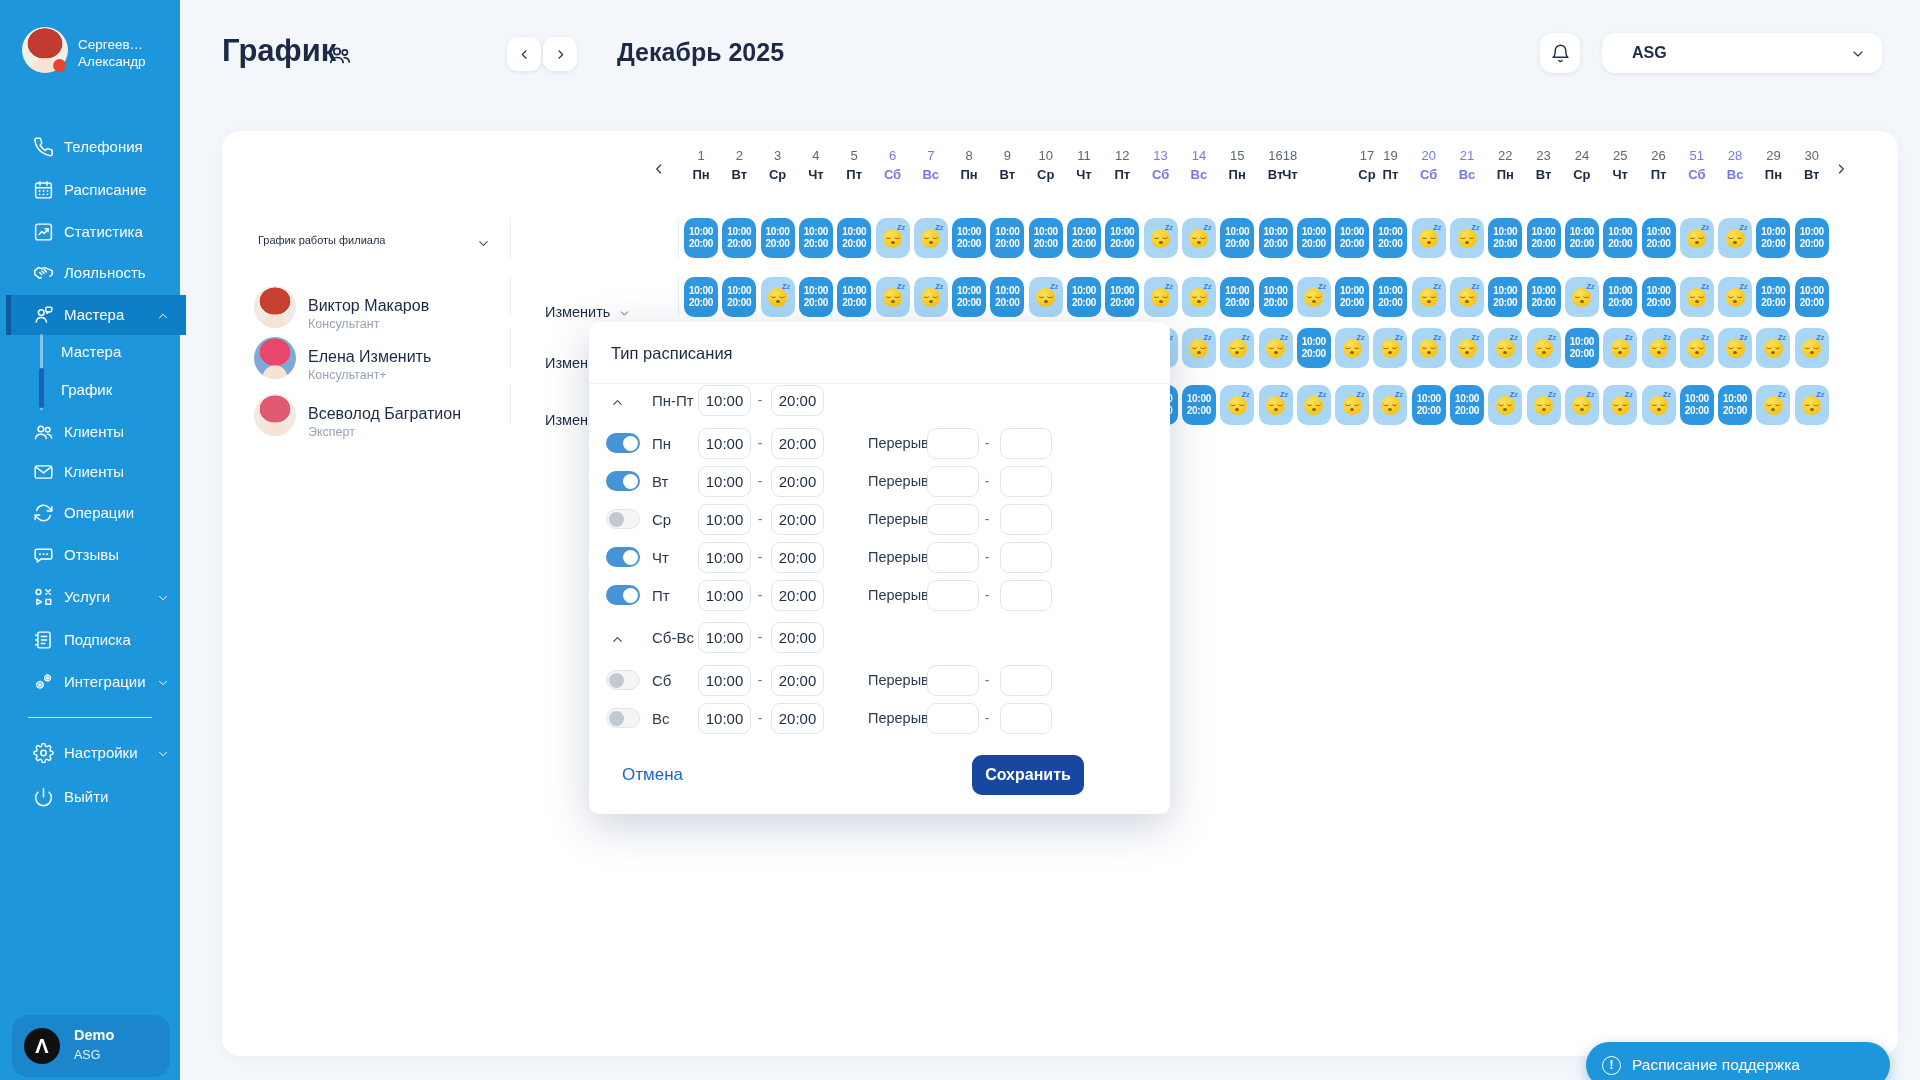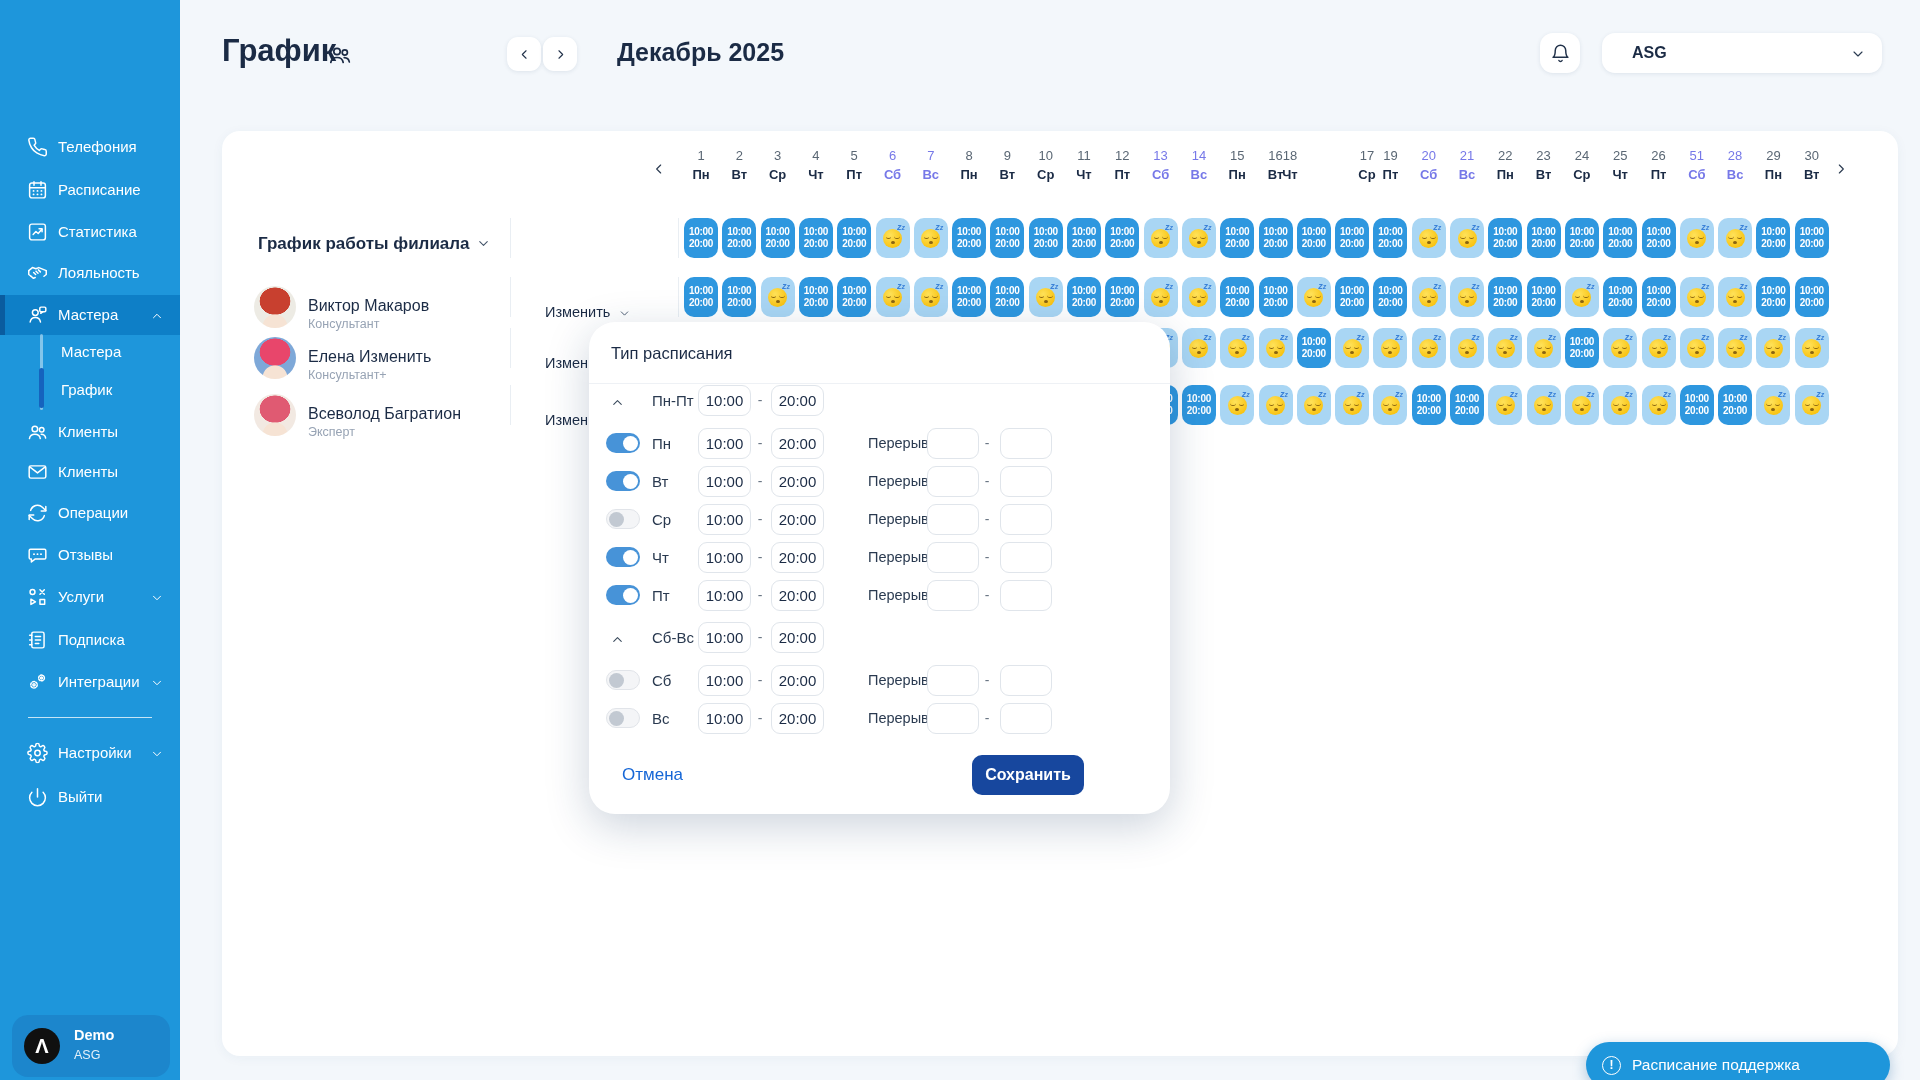--- a/index.html
+++ b/index.html
@@ -11,21 +11,21 @@
   
   .sidebar{position:absolute;left:0;top:0;width:180px;height:1080px;background:#1E96DB;color:#fff;z-index:5}
   .user-block{position:absolute;left:0;top:0;width:180px;height:100px}
   .avatar{position:absolute;border-radius:50%}
   .user-av{left:22px;top:27px;width:46px;height:46px;background:
     radial-gradient(circle at 50% 97%, #F6E4D6 26%, transparent 28%),
     radial-gradient(ellipse 64% 56% at 50% 36%, #C23B30 58%, transparent 60%),
     #F3EFE9}
   .status-dot{position:absolute;left:53px;top:59px;width:13px;height:13px;border-radius:50%;background:#E8472E}
   .user-name{position:absolute;left:78px;top:36px;font-size:13.5px;line-height:17px;font-weight:500}
-  .menu-item{position:absolute;left:0;width:180px;height:36px;cursor:pointer}
+  .menu-item{position:absolute;left:6px;width:180px;height:36px;cursor:pointer}
   .menu-item.active{height:40px;background:#0E7FC7}
   .active-bar{position:absolute;left:0;top:0;width:5px;height:40px;background:#0A5C9F}
   .menu-ic{position:absolute;left:27px;top:50%;transform:translateY(-50%)}
   .menu-label{position:absolute;left:58px;top:0;line-height:36px;font-size:15px;font-weight:500}
   .menu-item.active .menu-label{line-height:40px}
   .menu-chev{position:absolute;left:150px;top:50%;transform:translateY(-50%)}
   .menu-divider{position:absolute;left:28px;width:124px;height:1px;background:rgba(255,255,255,.75)}
   .submenu-track{position:absolute;left:40px;top:334px;width:2.5px;height:76px;background:rgba(255,255,255,.45);border-radius:2px}
   .submenu-active-seg{position:absolute;left:39px;top:368px;width:4.5px;height:40px;background:#1563BE;border-radius:3px}
   .submenu-item{position:absolute;left:61px;width:110px;height:30px;line-height:30px;font-size:15px;font-weight:500;cursor:pointer}
@@ -52,21 +52,21 @@
   
   .main-card{position:absolute;left:222px;top:131px;width:1676px;height:925px;background:#fff;border-radius:18px;
     box-shadow:0 2px 12px rgba(40,70,110,.05)}
   .cal-nav{position:absolute;top:152px;width:26px;height:32px;display:flex;align-items:center;justify-content:center;color:#2A3A50;cursor:pointer}
   .cal-prev{left:646px}.cal-next{left:1828px}
   .date-cell{position:absolute;top:148px;width:38px;text-align:center}
   .date-cell .dnum{display:block;font-size:13px;color:#5A6774}
   .date-cell .dw{display:block;font-size:13px;font-weight:600;color:#1B2B45;margin-top:4px}
   .date-cell.weekend .dnum,.date-cell.weekend .dw{color:#7678E8}
 
-  .branch-label{position:absolute;left:258px;font-size:17px;font-weight:700}
+  .branch-label{position:absolute;left:258px;font-size:11px;font-weight:400}
   .branch-chev{position:absolute;left:476px;color:#44546A;cursor:pointer}
   .staff-av{left:254px;width:42px;height:42px;background:
     radial-gradient(circle at 50% 97%, #F6E3D4 26%, transparent 28%),
     radial-gradient(ellipse 62% 55% at 50% 36%, var(--hair) 58%, transparent 60%),
     var(--abg)}
   .staff-name{position:absolute;left:308px;font-size:16px;font-weight:500}
   .staff-role{position:absolute;left:308px;font-size:12.5px;color:#97A3B4}
   .edit-link{position:absolute;left:545px;font-size:14.5px;font-weight:500;color:#1B2B45;cursor:pointer}
   .edit-link .ic{margin-left:8px;color:#44546A}
   .vdiv{position:absolute;width:1px;height:40px;background:#E9EEF3}
@@ -77,21 +77,21 @@
   .chip.off{background:#A9D6F4}
   .sleep-face{position:relative;width:19px;height:19px;border-radius:50%;
     background:radial-gradient(circle at 38% 32%, #FFE25A, #F9C414 72%)}
   .sleep-face .eye{position:absolute;top:6.5px;width:5.5px;height:4px;border-bottom:1.5px solid #8A6410;border-radius:0 0 6px 6px}
   .sleep-face .eye.l{left:2.5px}.sleep-face .eye.r{right:2.5px}
   .sleep-face .mouth{position:absolute;left:7.5px;top:12.5px;width:4px;height:3.2px;border-radius:50%;background:#8A6410}
   .sleep-face .zz{position:absolute;right:-3px;top:-6px;color:#3B82D8;font-size:9px;font-weight:700;font-style:italic;line-height:9px}
   .sleep-face .zz .z2{font-size:7px}
 
   
-  .popup{position:absolute;left:589px;top:322px;width:581px;height:492px;background:#fff;border-radius:26px;
+  .popup{position:absolute;left:589px;top:322px;width:581px;height:492px;background:#fff;border-radius:10px;
     box-shadow:0 12px 44px rgba(25,55,95,.22);z-index:20}
   .popup-type-label{position:absolute;left:22px;top:22px;font-size:16.5px;font-weight:500;color:#1B2B45}
   .popup-select{position:absolute;left:230px;top:14px;width:264px;height:36px;border:1px solid #E1E7ED;border-radius:10px;cursor:pointer;background:#fff}
   .popup-select .val{position:absolute;left:14px;line-height:34px;font-size:15px;color:#2A3A50}
   .popup-select .chev{position:absolute;right:12px;top:50%;transform:translateY(-50%);color:#3A4A5C}
   .popup-divider{position:absolute;left:0;top:61px;width:581px;height:1px;background:#EEF1F5}
   .prow{position:absolute;left:0;width:581px;height:31px}
   .pchev{position:absolute;left:21px;top:8px;color:#3A4A5C;cursor:pointer}
   .toggle{position:absolute;left:17px;top:5px;width:34px;height:20px;border-radius:10px;cursor:pointer}
   .toggle.on{background:#4793D8}
@@ -120,20 +120,28 @@
   .support-pill .excl{width:19px;height:19px;border-radius:50%;border:1.6px solid #fff;display:flex;align-items:center;
     justify-content:center;font-size:12px;font-weight:700;flex:0 0 auto}
   .support-pill .lbl{font-size:15.5px;font-weight:500}
 </style>
 </head>
 <body>
 
 <div class="screen">
 
   <aside class="sidebar">
+    <div class="user-block">
+      <div class="avatar user-av"></div>
+      <div class="status-dot"></div>
+      <div class="user-name">
+        <div>Сергеев…</div>
+        <div>Александр</div>
+      </div>
+    </div>
     <nav id="menu">
         <div class="menu-item" style="top:129px">
           <span class="menu-ic"><svg class="ic " width="21" height="21" viewBox="0 0 24 24" fill="none" stroke="currentColor" stroke-width="1.7" stroke-linecap="round" stroke-linejoin="round">
               <path d="M22 16.9v3a2 2 0 0 1-2.18 2 19.8 19.8 0 0 1-8.63-3.07 19.5 19.5 0 0 1-6-6A19.8 19.8 0 0 1 2.1 4.18 2 2 0 0 1 4.11 2h3a2 2 0 0 1 2 1.72c.13.96.36 1.9.7 2.81a2 2 0 0 1-.45 2.11L8.09 9.91a16 16 0 0 0 6 6l1.27-1.27a2 2 0 0 1 2.11-.45c.91.34 1.85.57 2.81.7A2 2 0 0 1 22 16.92z"></path>
             </svg></span>
           <span class="menu-label">Телефония</span>
         </div>
         <div class="menu-item" style="top:172px">
           <span class="menu-ic"><svg class="ic " width="21" height="21" viewBox="0 0 24 24" fill="none" stroke="currentColor" stroke-width="1.7" stroke-linecap="round" stroke-linejoin="round">
               <rect x="3" y="4" width="18" height="17" rx="2.5"></rect>

